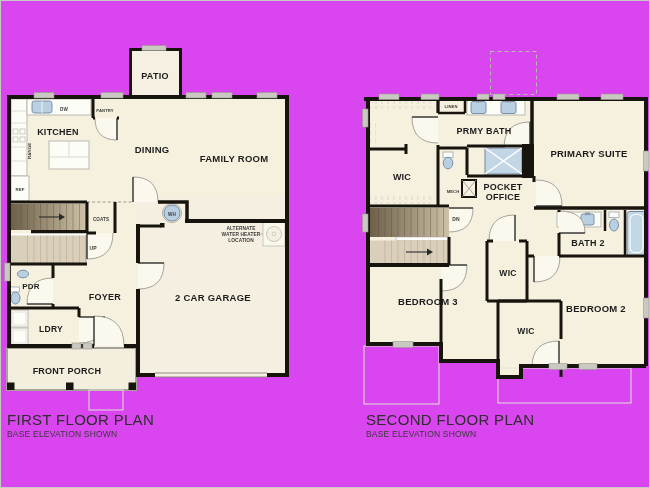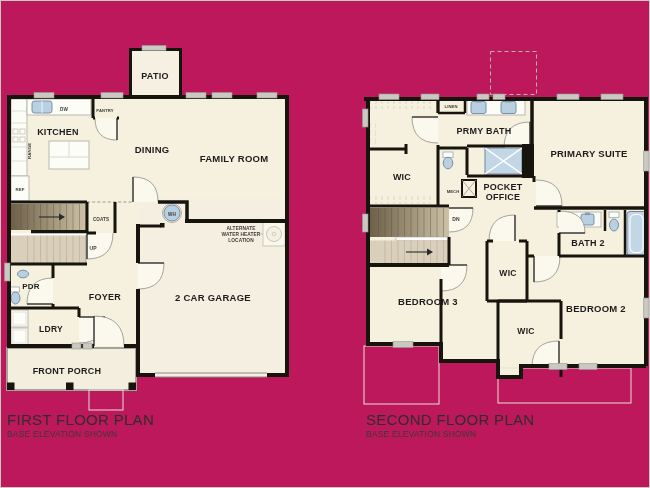--- a/index.html
+++ b/index.html
@@ -1,16 +1,16 @@
 <!DOCTYPE html>
 <html><head>
 <meta charset="utf-8">
 <style>
   html,body{margin:0;padding:0;background:#ffffff;}
-  .frame{position:relative;width:648px;height:486px;border:1px solid #c9c9c4;background:#be185d;overflow:hidden;}
+  .frame{position:relative;width:648px;height:486px;border:1px solid #c9c9c4;background:#d946ef;overflow:hidden;}
   svg{display:block;}
   text{font-family:"Liberation Sans","DejaVu Sans",sans-serif;fill:#1c1c1c;}
   .room{font-weight:700;letter-spacing:.25px;}
   .tiny{font-weight:600;fill:#3b3b38;letter-spacing:.1px;}
   .title{font-size:15px;fill:#2e2e2c;letter-spacing:.3px;}
   .subtitle{font-size:8.5px;fill:#3a3a38;letter-spacing:.2px;}
   .wall{stroke:#17130d;fill:none;}
   .arc{stroke:#9a9992;stroke-width:.9;fill:none;}
   .leaf{stroke:#3a3a38;stroke-width:1.5;fill:none;}
   .pie{fill:#fbf8ee;}

